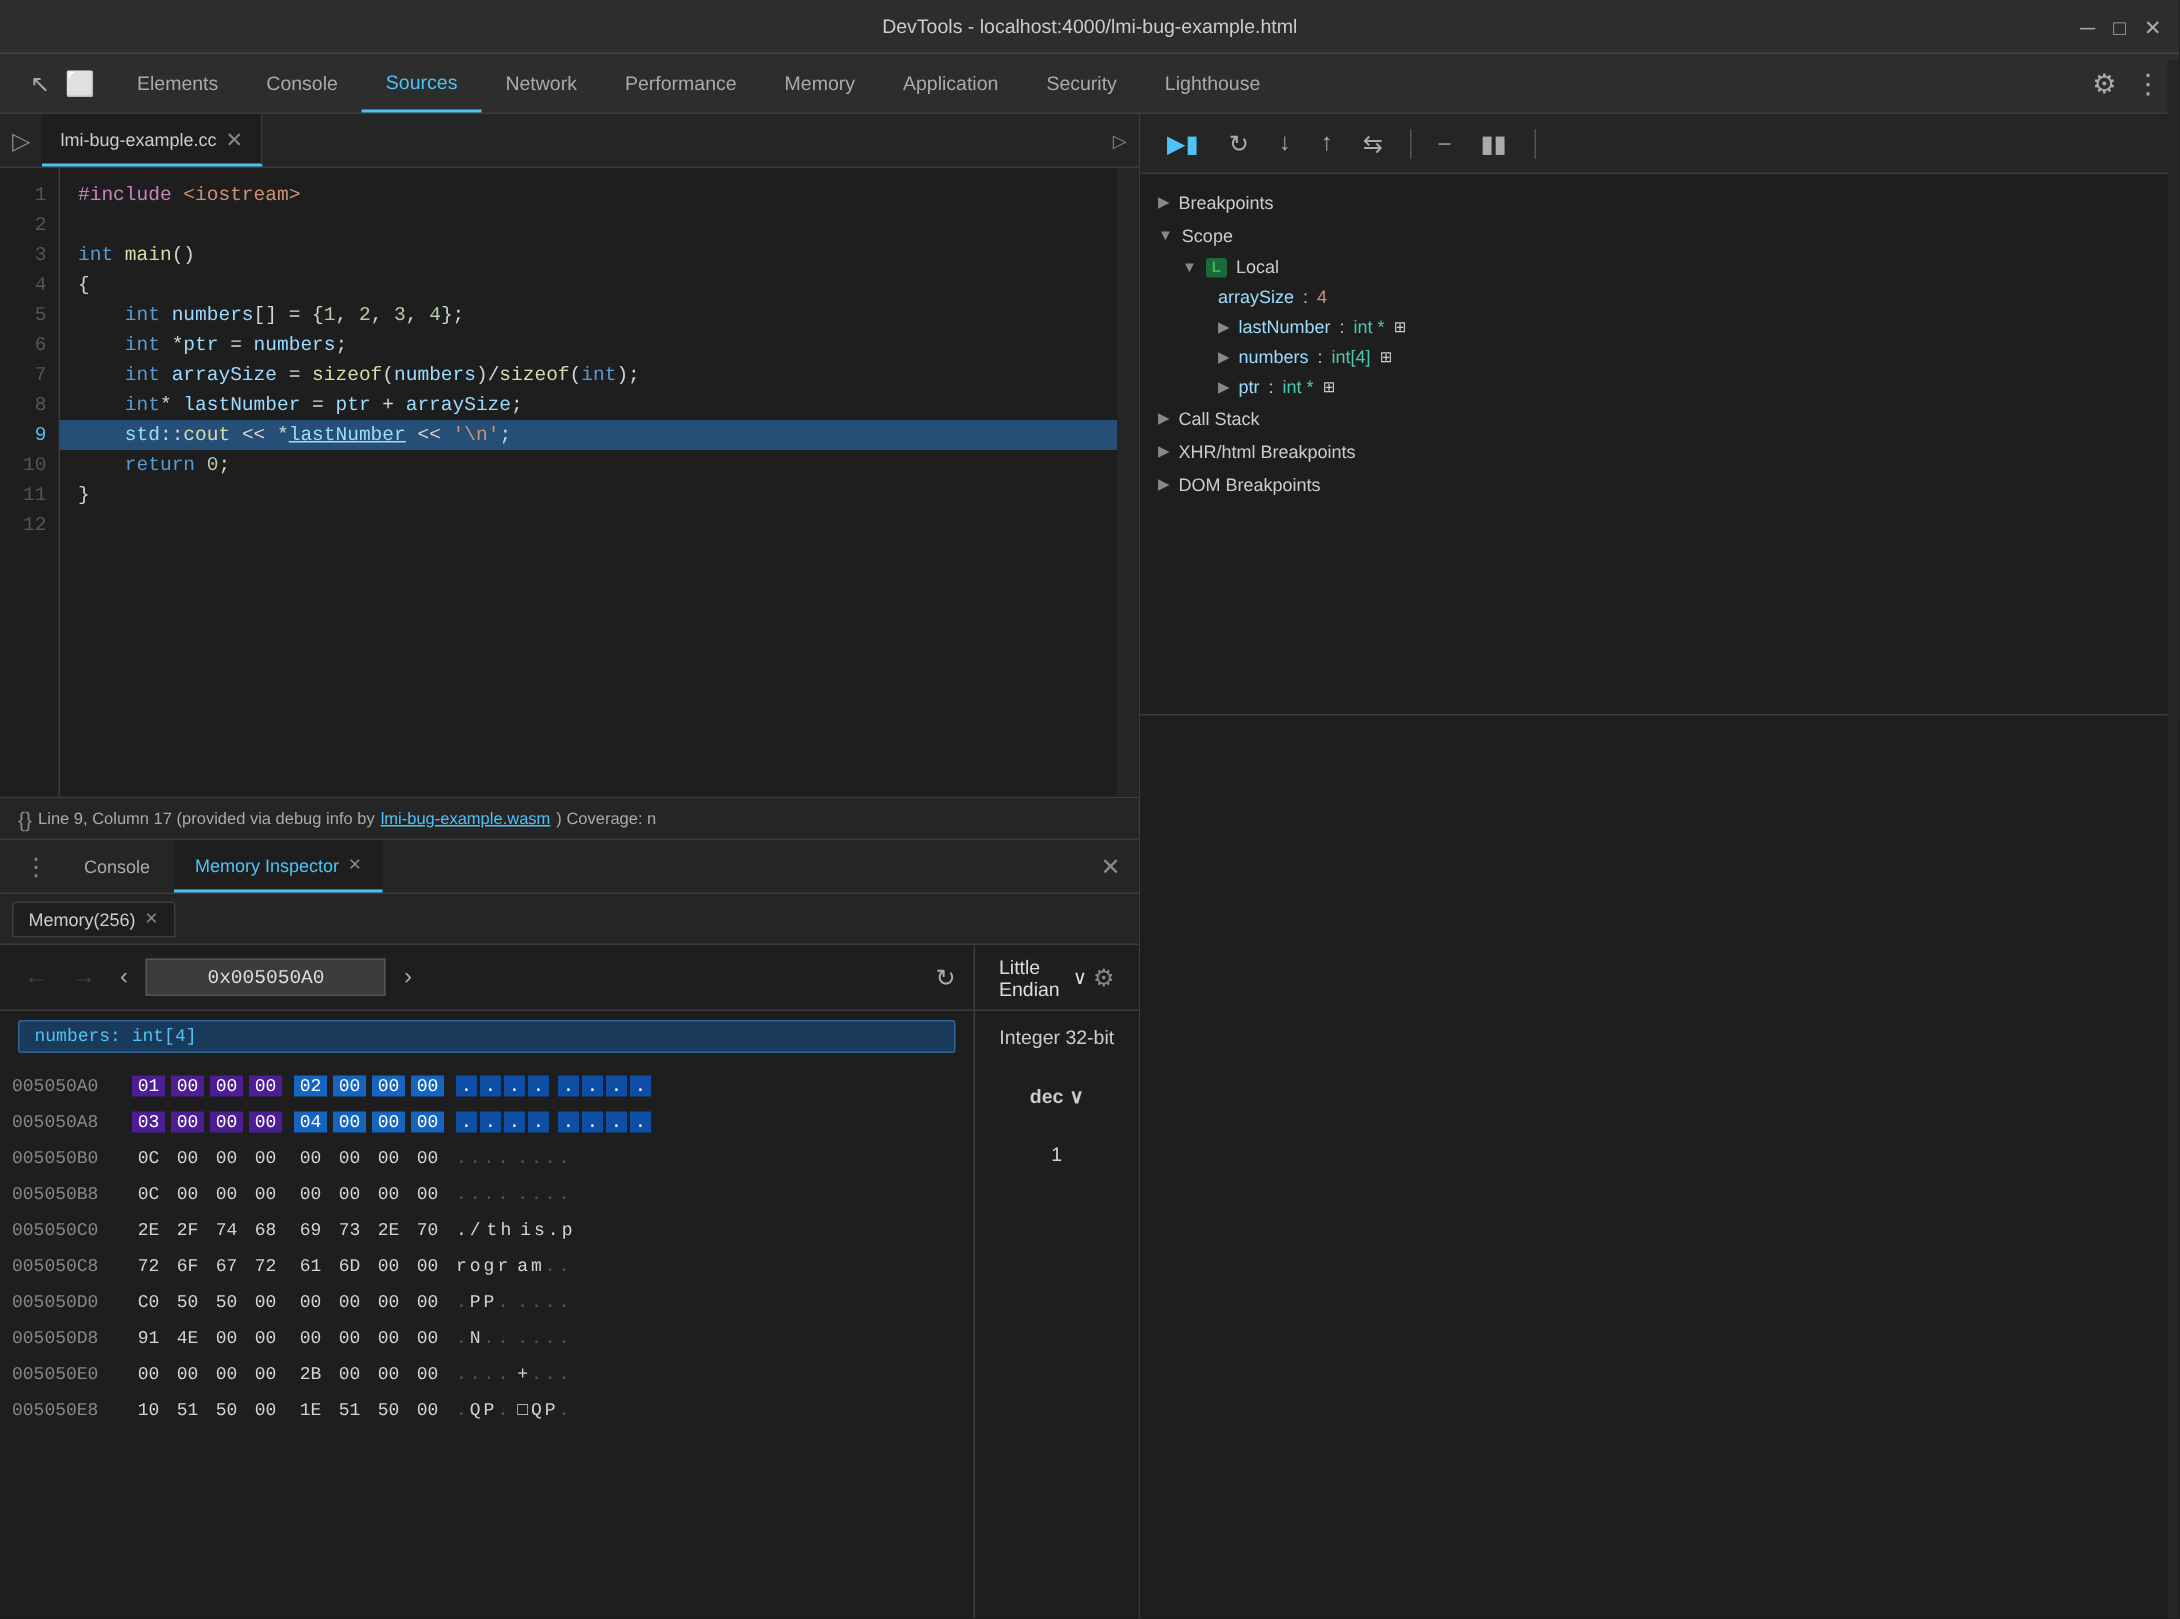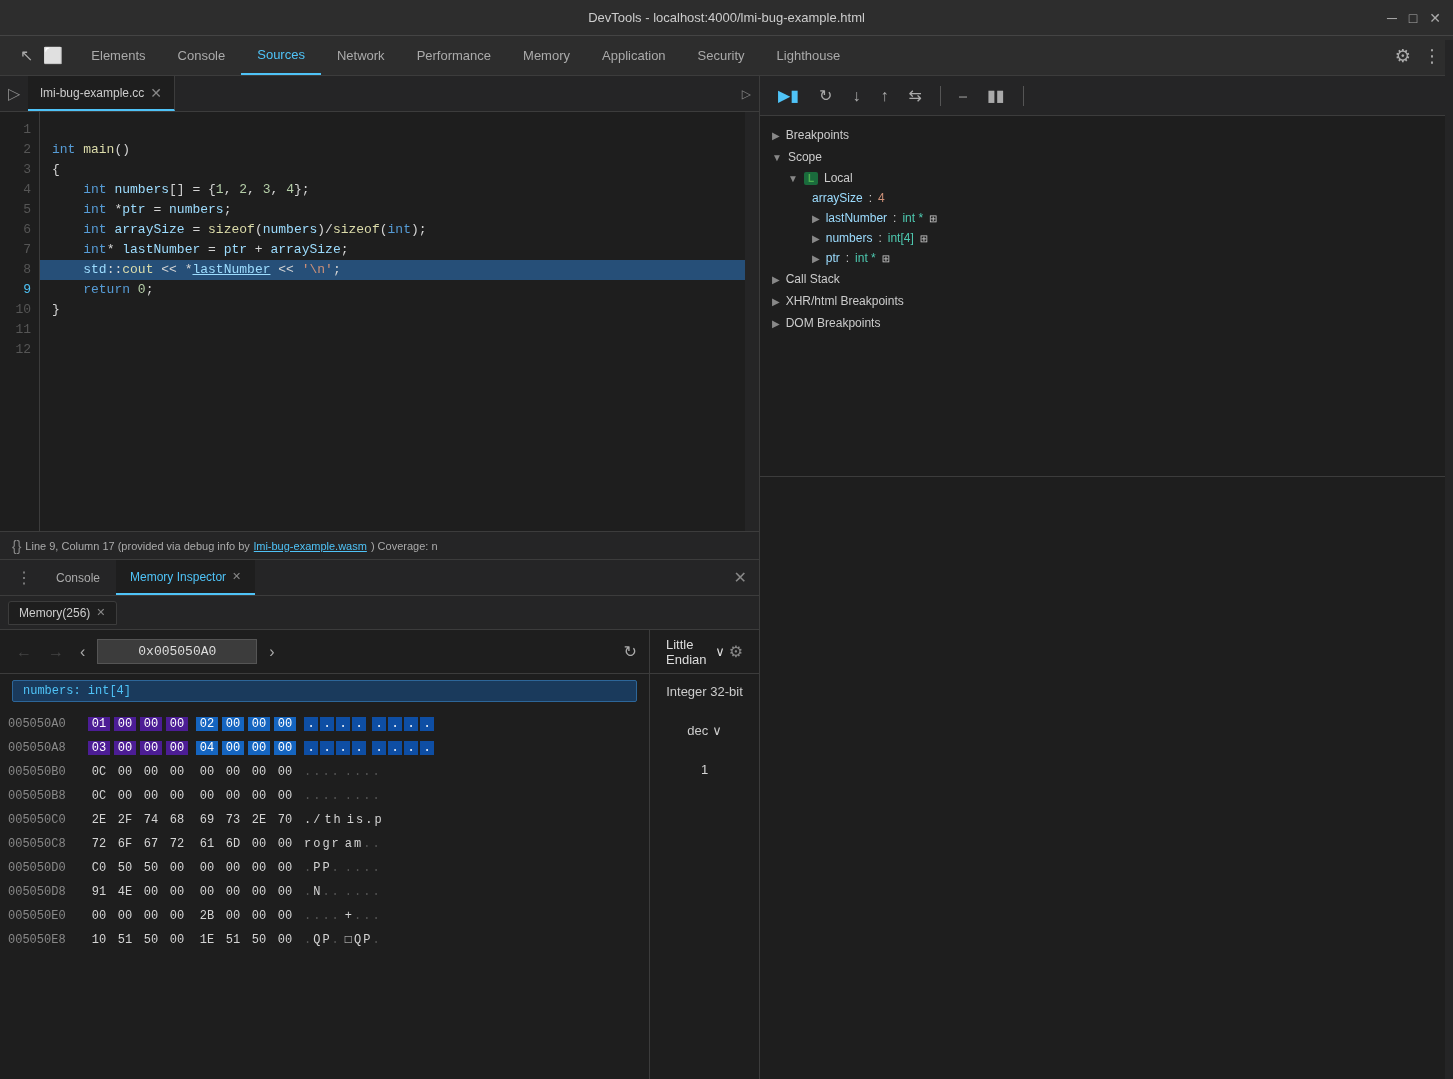--- a/index.html
+++ b/index.html
@@ -445,20 +445,21 @@
       font-size: 13px;
       flex-direction: column;
     }
     .int-label { color: #ccc; }
     .int-format {
       display: flex;
       align-items: center;
       gap: 4px;
       color: #ccc;
       cursor: pointer;
+      font-weight: bold;
     }
     .int-value { color: #d4d4d4; }
 
     
     ::-webkit-scrollbar { width: 8px; height: 8px; }
     ::-webkit-scrollbar-track { background: #1e1e1e; }
     ::-webkit-scrollbar-thumb { background: #424242; border-radius: 4px; }
   </style>
 </head>
 <body>
@@ -532,20 +533,21 @@
         <div class="line-number">5</div>
         <div class="line-number">6</div>
         <div class="line-number">7</div>
         <div class="line-number">8</div>
         <div class="line-number" style="color:#4fc3f7;">9</div>
         <div class="line-number">10</div>
         <div class="line-number">11</div>
         <div class="line-number">12</div>
       </div>
       <div class="code-content">
+        <div class="code-line"><span class="incl">#include</span> <span class="incl-path">&lt;iostream&gt;</span></div>
         <div class="code-line"></div>
         <div class="code-line"><span class="kw">int</span> <span class="func">main</span>()</div>
         <div class="code-line">{</div>
         <div class="code-line">    <span class="kw">int</span> <span class="var">numbers</span>[] = {<span class="num">1</span>, <span class="num">2</span>, <span class="num">3</span>, <span class="num">4</span>};</div>
         <div class="code-line">    <span class="kw">int</span> *<span class="var">ptr</span> = <span class="var">numbers</span>;</div>
         <div class="code-line">    <span class="kw">int</span> <span class="var">arraySize</span> = <span class="func">sizeof</span>(<span class="var">numbers</span>)/<span class="func">sizeof</span>(<span class="kw">int</span>);</div>
         <div class="code-line">    <span class="kw">int</span>* <span class="var">lastNumber</span> = <span class="var">ptr</span> + <span class="var">arraySize</span>;</div>
         <div class="code-line highlighted">    <span style="color:#9cdcfe;">std</span><span>::</span><span style="color:#dcdcaa;">cout</span> &lt;&lt; *<span style="color:#9cdcfe;text-decoration:underline;">lastNumber</span> &lt;&lt; <span class="str">'\n'</span>;</div>
         <div class="code-line">    <span class="kw">return</span> <span class="num">0</span>;</div>
         <div class="code-line">}</div>

